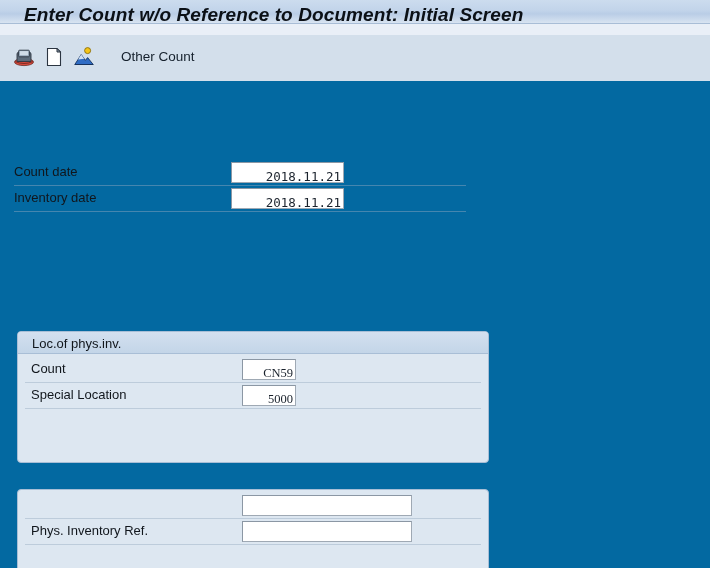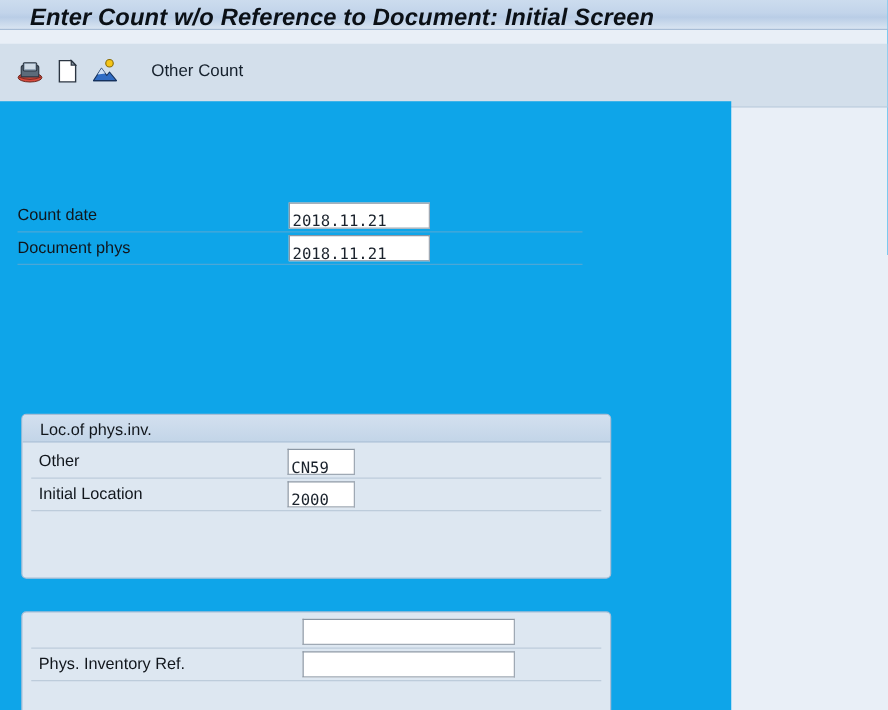--- a/index.html
+++ b/index.html
@@ -68,23 +68,24 @@
     color: #15202c;
     white-space: nowrap;
     cursor: pointer;
   }
 
   
   .content {
     position: absolute;
     left: 0;
     top: 81px;
-    width: 585px;
+    width: 710px;
     height: 487px;
-    background: #0ea5e9;
+    background: #0369a1;
+    text-align: right;
   }
 
   
   .plain-rows {
     position: absolute;
     left: 0;
     top: 79px;
     width: 480px;
   }
   .row {
@@ -155,21 +156,21 @@
     font-size: 13px;
     color: #11161c;
     white-space: nowrap;
   }
   .group-body {
     position: relative;
     padding-top: 3px;
   }
   .group .row .lbl { left: 13px; }
   .group .row .sep { left: 7px; right: 7px; }
-  .group .fld.small  { left: 212px; }
+  .group .fld.small  { left: 224px; font-family: Liberation Serif, serif; }
   .group .fld.tiny   { left: 224px; }
   .group .fld.wide   { left: 224px; }
 
   #group-loc { top: 250px; height: 132px; }
   #group-other { top: 408px; height: 160px; }
 
   
   .icon-svg { display: block; width: 24px; height: 24px; }
 </style>
 </head>
@@ -214,42 +215,42 @@
 
   <div class="plain-rows">
 
     <div class="row">
       <div class="lbl">Count date</div>
       <div class="fld date">2018.11.21</div>
       <div class="sep"></div>
     </div>
 
     <div class="row">
-      <div class="lbl">Document phys</div>
+      <div class="lbl">Inventory date</div>
       <div class="fld date">2018.11.21</div>
       <div class="sep"></div>
     </div>
 
   </div>
 
   <div class="group" id="group-loc">
     <div class="group-header">
       <span class="gh-text">Loc.of phys.inv.</span>
     </div>
     <div class="group-body">
 
       <div class="row">
-        <div class="lbl">Other</div>
+        <div class="lbl">Count</div>
         <div class="fld small">CN59</div>
         <div class="sep"></div>
       </div>
 
       <div class="row">
-        <div class="lbl">Initial Location</div>
-        <div class="fld small">2000</div>
+        <div class="lbl">Special Location</div>
+        <div class="fld small">5000</div>
         <div class="sep"></div>
       </div>
 
 
     </div>
   </div>
 
   <div class="group" id="group-other">
     <div class="group-body">
 

